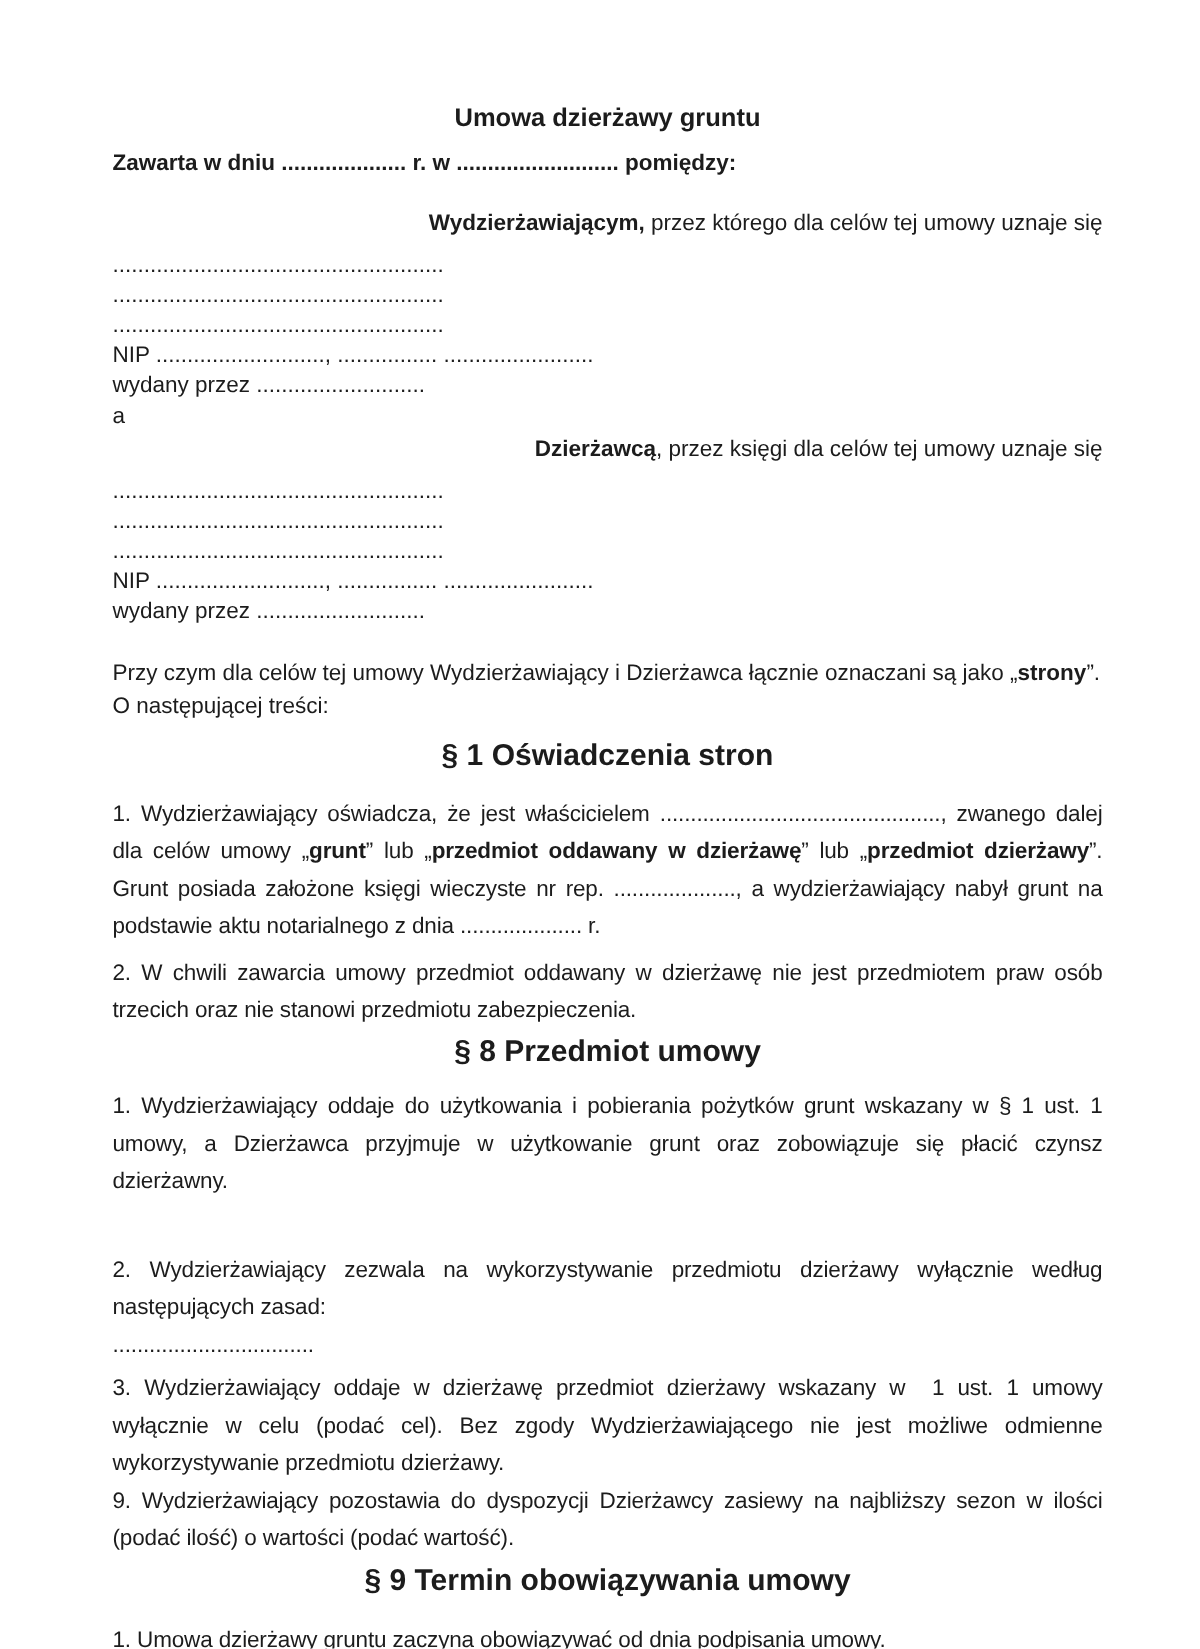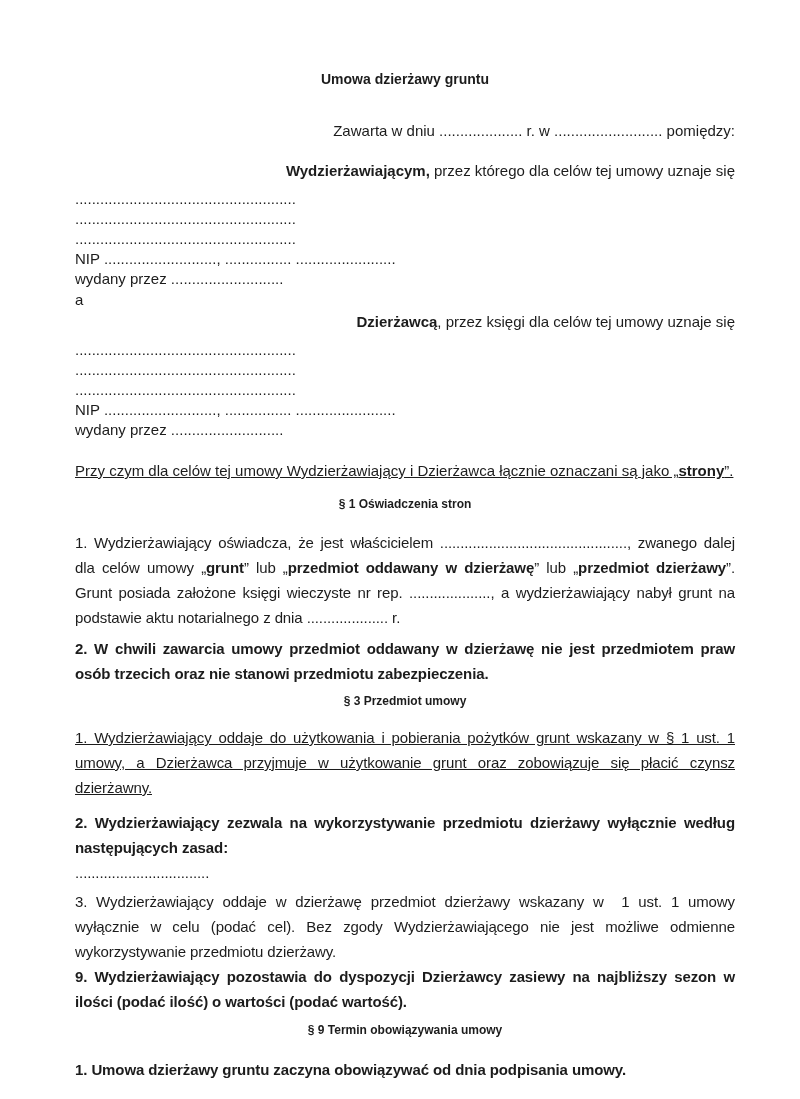--- a/index.html
+++ b/index.html
@@ -17,71 +17,69 @@
     font-size: 15px;
   }
   .page {
     box-sizing: border-box;
     width: 800px;
     height: 1099px;
     padding: 68px 65px 0 75px;
     background: #ffffff;
   }
   .title {
-    font-size: 14px;
+    font-size: 17px;
     font-weight: bold;
     text-align: center;
     line-height: 22px;
-    margin: 0 0 30px 0;
+    margin: 0 0 8px 0;
   }
   .intro {
-    font-weight: normal;
+    font-weight: bold;
     line-height: 21px;
     margin: 0 0 19px 0;
-    text-align: right;
   }
   .party { margin: 0; }
   .pline {
     margin: 0;
     line-height: 20px;
   }
   .party-head {
     line-height: 21px;
     margin-bottom: 8px;
     text-align: right;
   }
   .fill { line-height: 20px; }
   .connector {
     line-height: 20px;
     margin: 1px 0;
   }
   .clause { margin-top: 20px; }
   .cline {
     margin: 0;
     line-height: 22px;
-    text-decoration: underline;
   }
   .sec {
-    font-size: 12px;
+    font-size: 20px;
     font-weight: bold;
     text-align: center;
     line-height: 21px;
   }
   .sec1 { margin: 12px 0 15px 0; }
   .sec2 { margin: 5px 0 13px 0; }
   .sec3 { margin: 6px 0 16px 0; }
   .para {
     margin: 0 0 6px 0;
     line-height: 25px;
     text-align: justify;
     letter-spacing: -0.1px;
   }
-  .mb0  { margin-bottom: 0; font-weight: bold; }
+  .mb0  { margin-bottom: 0; }
   .mb14 { margin-bottom: 0; }
-  .mb18 { margin-bottom: 10px; text-decoration: underline; }
+  .mb18 { margin-bottom: 34px; }
   .fill-line {
     text-align: left;
     margin: 0 0 4px 0;
     line-height: 25px;
   }
   strong { font-weight: bold; }
 </style>
 </head>
 <body>
 
@@ -106,29 +104,30 @@
     <p class="pline party-head"><strong>Dzierżawcą</strong><span>, przez księgi dla celów tej umowy uznaje się</span></p>
     <p class="pline fill">.....................................................</p>
     <p class="pline fill">.....................................................</p>
     <p class="pline fill">.....................................................</p>
     <p class="pline">NIP ..........................., ................ ........................</p>
     <p class="pline">wydany przez ...........................</p>
   </section>
 
   <div class="clause">
     <p class="cline"><span>Przy czym dla celów tej umowy Wydzierżawiający i Dzierżawca łącznie oznaczani są jako „</span><strong>strony</strong><span>”.</span></p>
+    <p class="cline">O następującej treści:</p>
   </div>
 
   <h2 class="sec sec1">§ 1 Oświadczenia stron</h2>
 
   <p class="para"><span>1. Wydzierżawiający oświadcza, że jest właścicielem .............................................., zwanego dalej dla celów umowy „</span><strong>grunt</strong><span>” lub „</span><strong>przedmiot oddawany w dzierżawę</strong><span>” lub „</span><strong>przedmiot dzierżawy</strong><span>”. Grunt posiada założone księgi wieczyste nr rep. ...................., a wydzierżawiający nabył grunt na podstawie aktu notarialnego z dnia .................... r.</span></p>
 
   <p class="para mb0">2. W chwili zawarcia umowy przedmiot oddawany w dzierżawę nie jest przedmiotem praw osób trzecich oraz nie stanowi przedmiotu zabezpieczenia.</p>
 
-  <h2 class="sec sec2">§ 3 Przedmiot umowy</h2>
+  <h2 class="sec sec2">§ 8 Przedmiot umowy</h2>
 
   <p class="para mb18">1. Wydzierżawiający oddaje do użytkowania i pobierania pożytków grunt wskazany w § 1 ust. 1 umowy, a Dzierżawca przyjmuje w użytkowanie grunt oraz zobowiązuje się płacić czynsz dzierżawny.</p>
 
   <p class="para mb0">2. Wydzierżawiający zezwala na wykorzystywanie przedmiotu dzierżawy wyłącznie według następujących zasad:</p>
   <p class="para fill-line">.................................</p>
 
   <p class="para mb14">3. Wydzierżawiający oddaje w dzierżawę przedmiot dzierżawy wskazany w &nbsp;1 ust. 1 umowy wyłącznie w celu (podać cel). Bez zgody Wydzierżawiającego nie jest możliwe odmienne wykorzystywanie przedmiotu dzierżawy.</p>
 
   <p class="para mb0">9. Wydzierżawiający pozostawia do dyspozycji Dzierżawcy zasiewy na najbliższy sezon w ilości (podać ilość) o wartości (podać wartość).</p>
 

